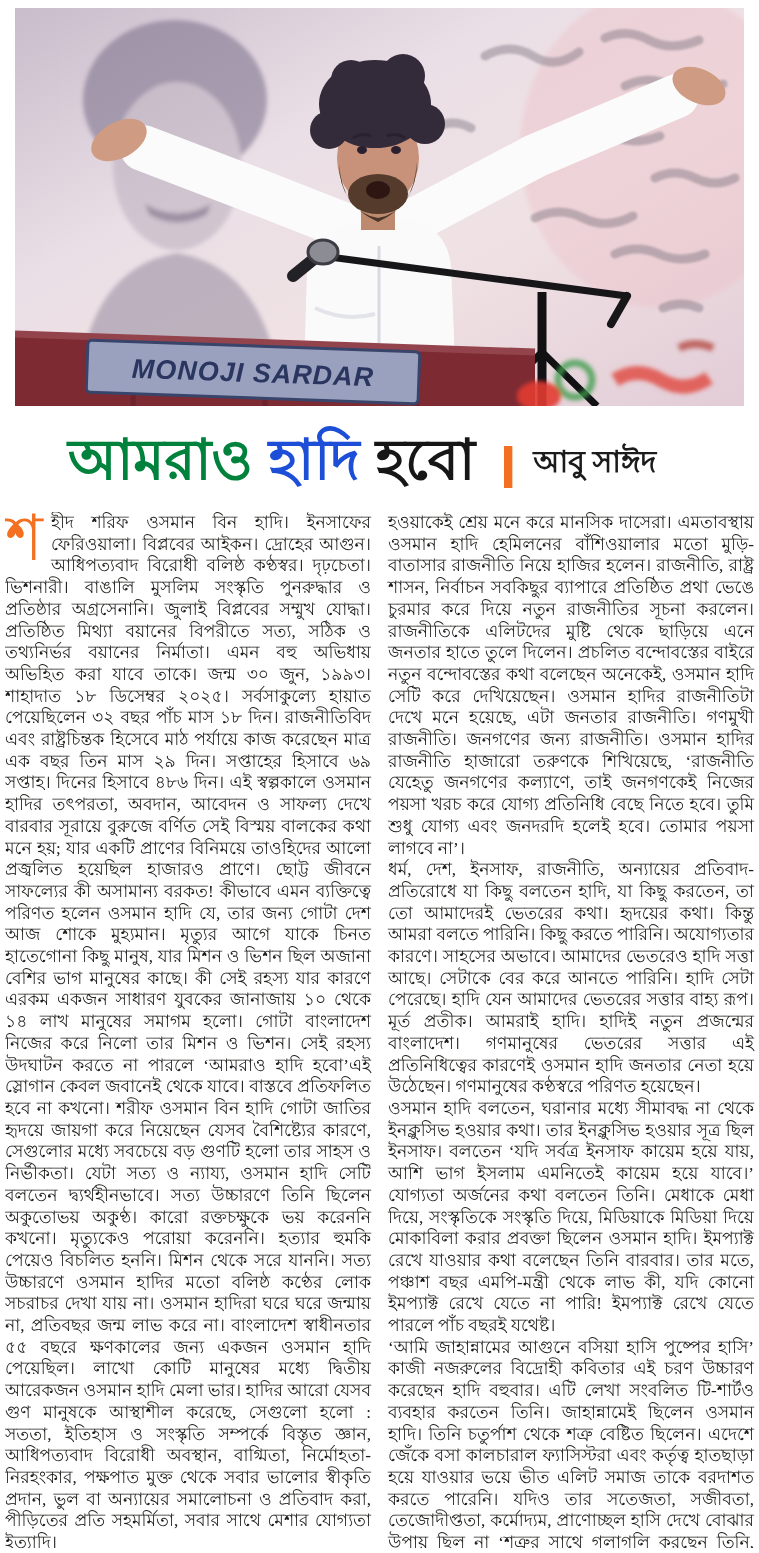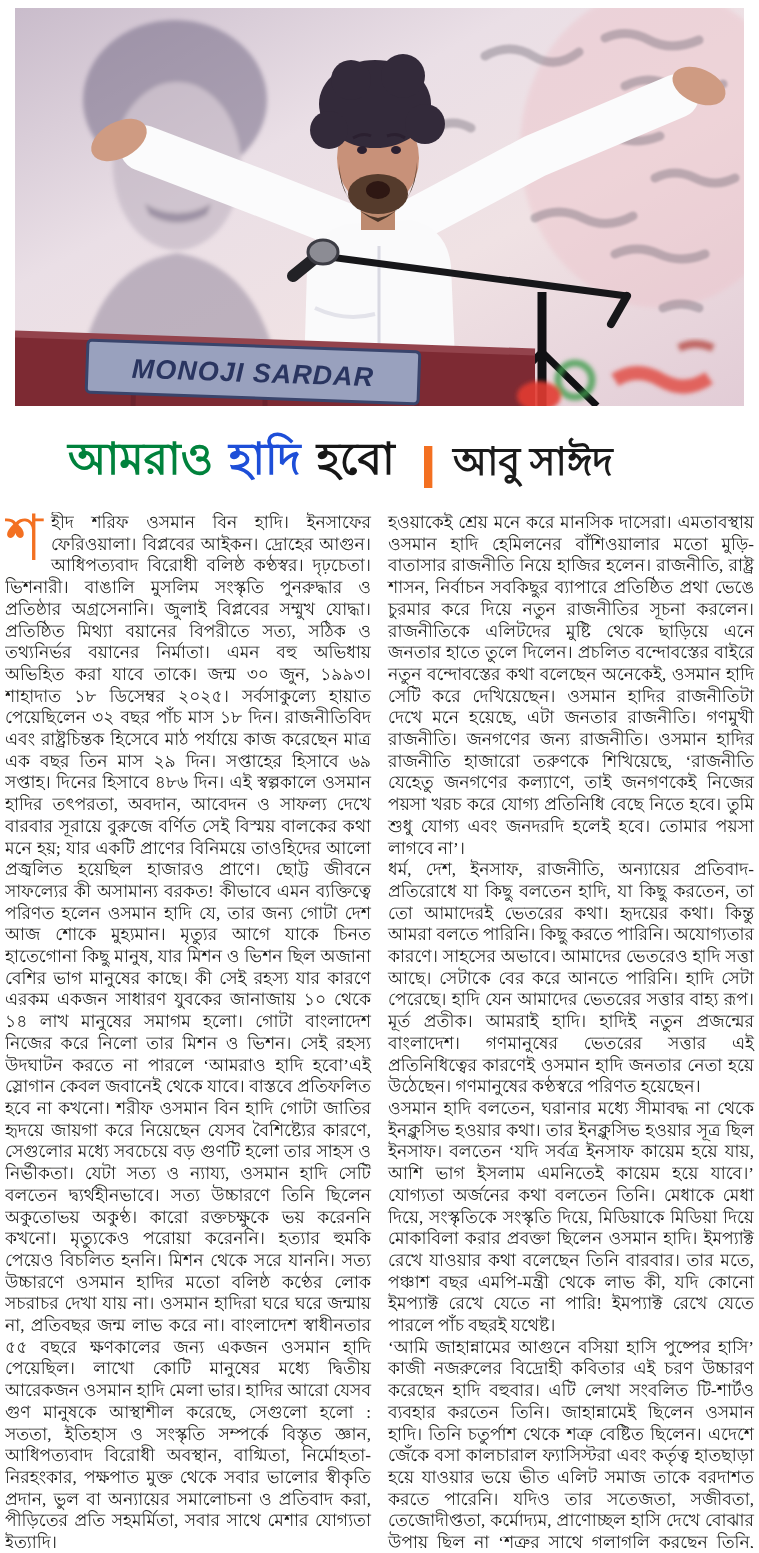--- a/index.html
+++ b/index.html
@@ -15,29 +15,29 @@
     position:absolute;left:15px;top:8px;width:729px;height:398px;
     overflow:hidden;background:#e9dbe2;
   }
   .photo-wrap svg{display:block;}
   
   .headline{
     position:absolute;left:0;top:410px;width:759px;height:100px;
     display:flex;align-items:center;padding-left:68px;box-sizing:border-box;
     white-space:nowrap;
   }
-  .hw{font-size:44px;font-weight:bold;line-height:1;letter-spacing:0px;}
+  .hw{font-size:56px;font-weight:bold;line-height:1;letter-spacing:0px;}
   .hw-green{color:#00823c;margin-right:16px;}
   .hw-red{color:#1d4ed8;margin-right:16px;}
   .hw-black{color:#161616;margin-right:22px;text-align:right;}
   .h-sep{
     color:#f37021;font-size:46px;font-weight:bold;line-height:1;
     display:inline-block;transform:scaleX(2.6);margin:6px 20px 0 6px;
   }
-  .h-byline{color:#1b1b1b;font-size:39px;font-weight:bold;margin-top:6px;}
+  .h-byline{color:#1b1b1b;font-size:30px;font-weight:bold;margin-top:6px;}
   
   .article{
     position:absolute;left:5px;top:512px;width:750px;height:1036px;
     display:flex;gap:17px;overflow:hidden;
   }
   .col{
     width:366px;flex:0 0 366px;
     font-size:17.2px;line-height:21.7px;color:#1d1d1b;
     text-align:justify;
   }

